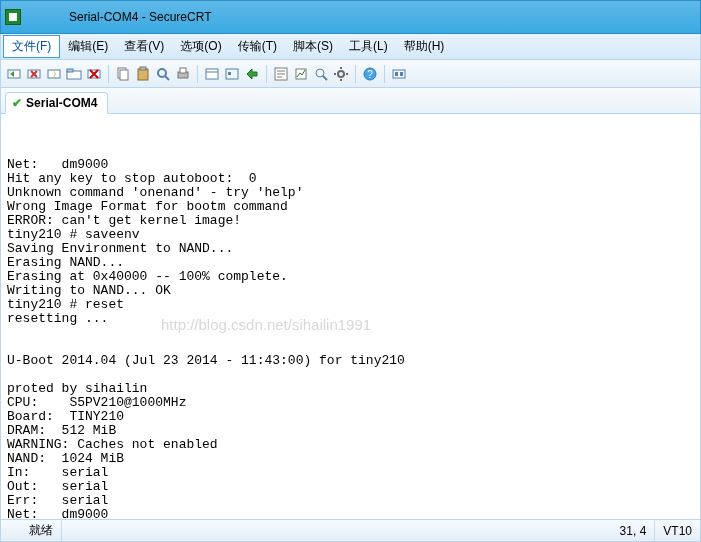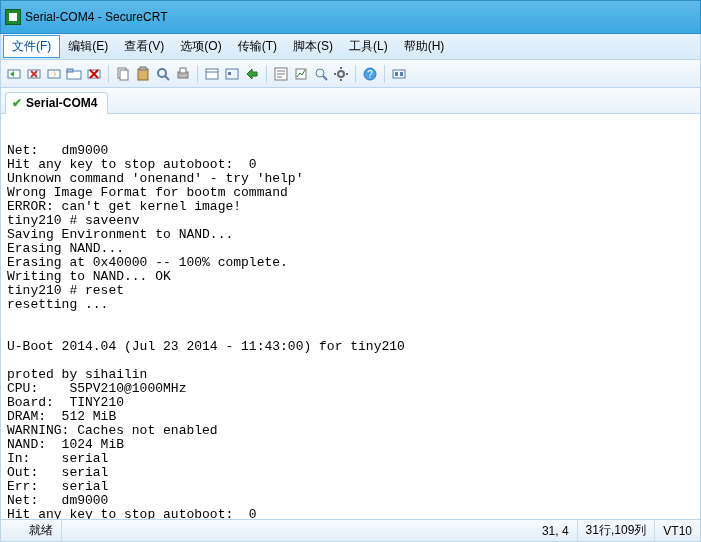--- a/index.html
+++ b/index.html
@@ -15,20 +15,21 @@
     flex-direction: column;
   }
   .titlebar {
     height: 32px;
     background: linear-gradient(#5fb9e8, #3aa9e2);
     border: 1px solid #2a8fc9;
     display: flex;
     align-items: center;
     padding: 16px 4px;
     color: #000;
+    gap: 44px;
   }
   .titlebar .app-icon {
     width: 16px; height: 16px;
     background: #1b8a2e;
     border: 1px solid #0e5d1c;
     margin-right: 4px;
     position: relative;
   }
   .titlebar .app-icon::after {
     content: "";
@@ -290,20 +291,21 @@
 </div>
 
 <div class="tabstrip">
   <div class="tab">
     <span class="check">✔</span>
     <span>Serial-COM4</span>
   </div>
 </div>
 
 <div class="terminal">
+  <div class="watermark">http://blog.csdn.net/sihailin1991</div>
   <div id="term-lines">Net:   dm9000
 Hit any key to stop autoboot:  0
 Unknown command 'onenand' - try 'help'
 Wrong Image Format for bootm command
 ERROR: can't get kernel image!
 tiny210 # saveenv
 Saving Environment to NAND...
 Erasing NAND...
 Erasing at 0x40000 -- 100% complete.
 Writing to NAND... OK
@@ -328,15 +330,14 @@
 Wrong Image Format for bootm command
 ERROR: can't get kernel image!
 </div>
   
 </div>
 
 <div class="statusbar">
   <div class="cell">就绪</div>
   <div class="spacer"></div>
   <div class="cell">31, 4</div>
-  <div class="cell">31行,109列</div>
   <div class="cell" style="border-right:none">VT10</div>
 </div>
 
 </body></html>

